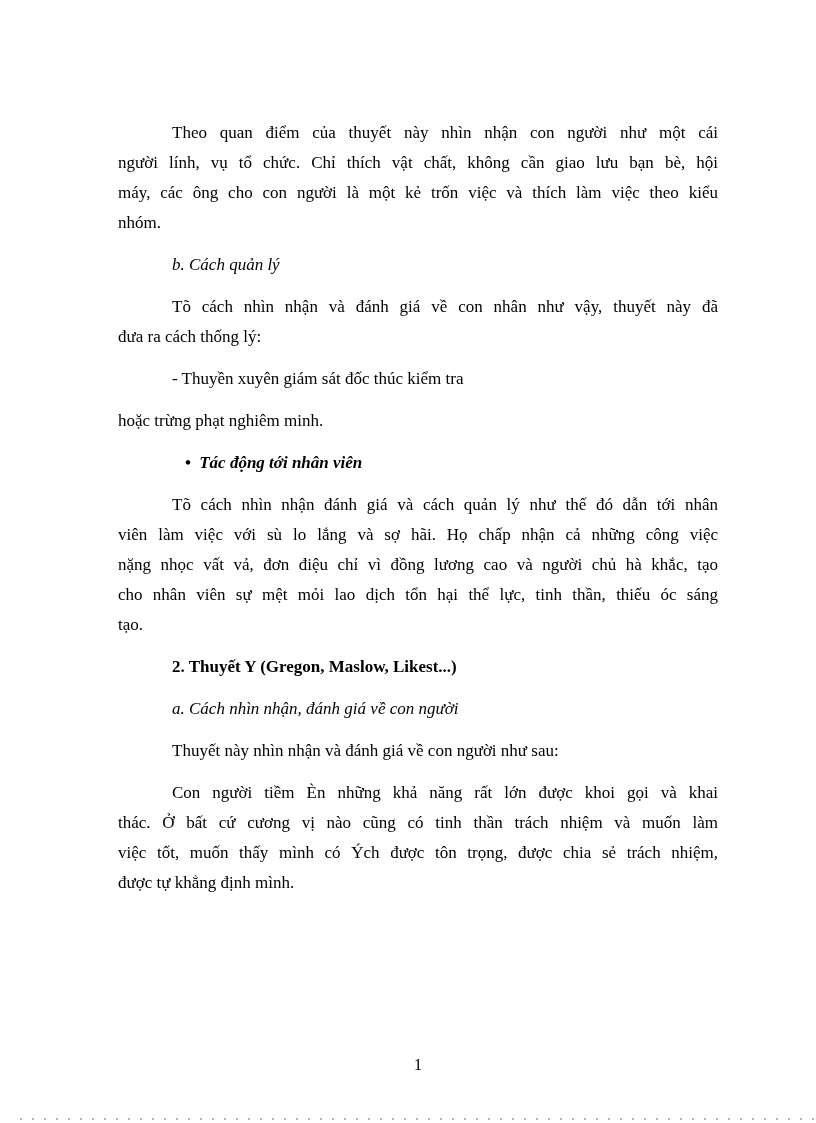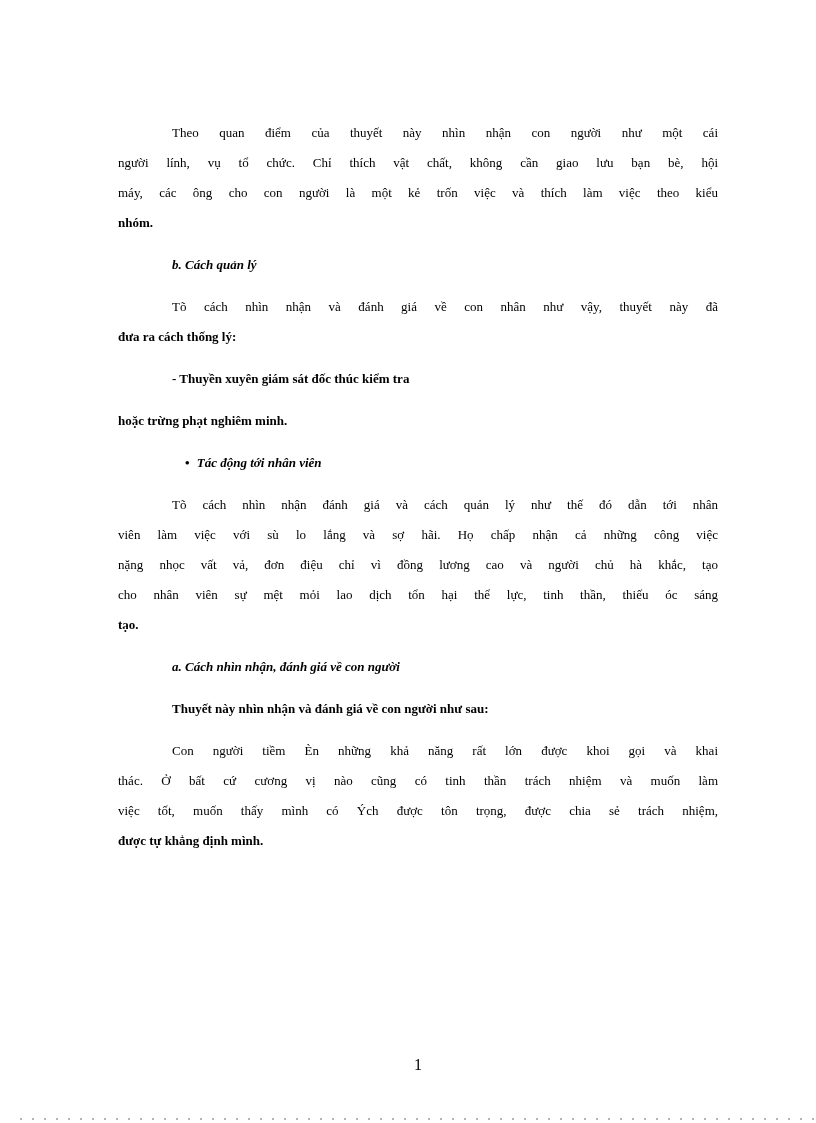--- a/index.html
+++ b/index.html
@@ -14,33 +14,32 @@
     background: #ffffff;
     overflow: hidden;
     font-family: "Liberation Serif", "DejaVu Serif", serif;
     color: #000000;
   }
   .content {
     position: absolute;
     left: 118px;
     top: 118px;
     width: 600px;
-    font-size: 13px;
+    font-size: 17px;
     line-height: 30px;
   }
   .para {
     margin: 0 0 12px 0;
   }
   .line {
     text-align: justify;
     text-align-last: justify;
   }
   .line.last {
     text-align-last: left;
-    font-weight: bold;
   }
   .line.first {
     text-indent: 54px;
   }
   .para.heading-italic {
     font-style: italic;
   }
   .para.heading-bold {
     font-weight: bold;
   }
@@ -102,20 +101,23 @@
       <div class="para bullet-bold-italic">
         <div class="line first last"><span class="bullet">• </span><span>Tác động tới nhân viên</span></div>
       </div>
       <div class="para body">
         <div class="line first">Tõ cách nhìn nhận đánh giá và cách quản lý như thế đó dẫn tới nhân</div>
         <div class="line">viên làm việc với sù lo lắng và sợ hãi. Họ chấp nhận cả những công việc</div>
         <div class="line">nặng nhọc vất vả, đơn điệu chỉ vì đồng lương cao và người chủ hà khắc, tạo</div>
         <div class="line">cho nhân viên sự mệt mỏi lao dịch tổn hại thể lực, tinh thần, thiếu óc sáng</div>
         <div class="line last">tạo.</div>
       </div>
+      <div class="para heading-bold">
+        <div class="line first last">2. Thuyết Y (Gregon, Maslow, Likest...)</div>
+      </div>
       <div class="para heading-italic">
         <div class="line first last">a. Cách nhìn nhận, đánh giá về con người</div>
       </div>
       <div class="para body">
         <div class="line first last">Thuyết này nhìn nhận và đánh giá về con người như sau:</div>
       </div>
       <div class="para body">
         <div class="line first">Con người tiềm Èn những khả năng rất lớn được khoi gọi và khai</div>
         <div class="line">thác. Ở bất cứ cương vị nào cũng có tinh thần trách nhiệm và muốn làm</div>
         <div class="line">việc tốt, muốn thấy mình có Ých được tôn trọng, được chia sẻ trách nhiệm,</div>

